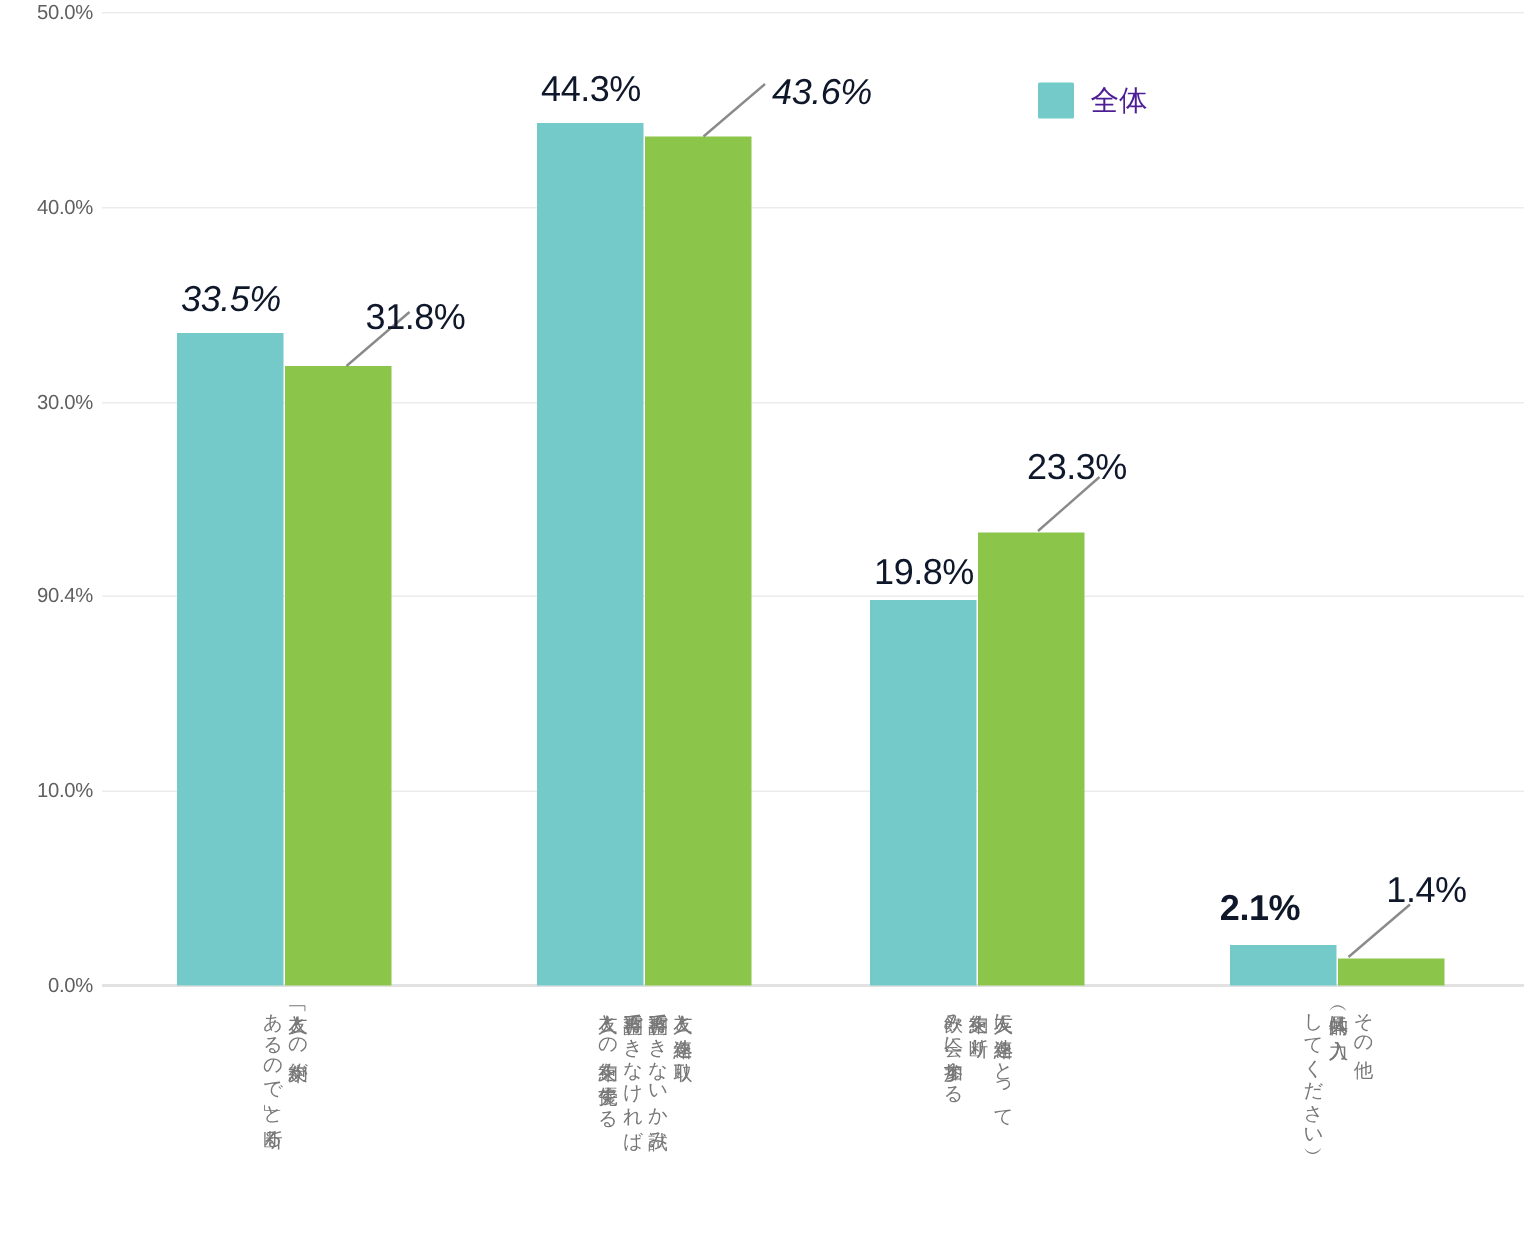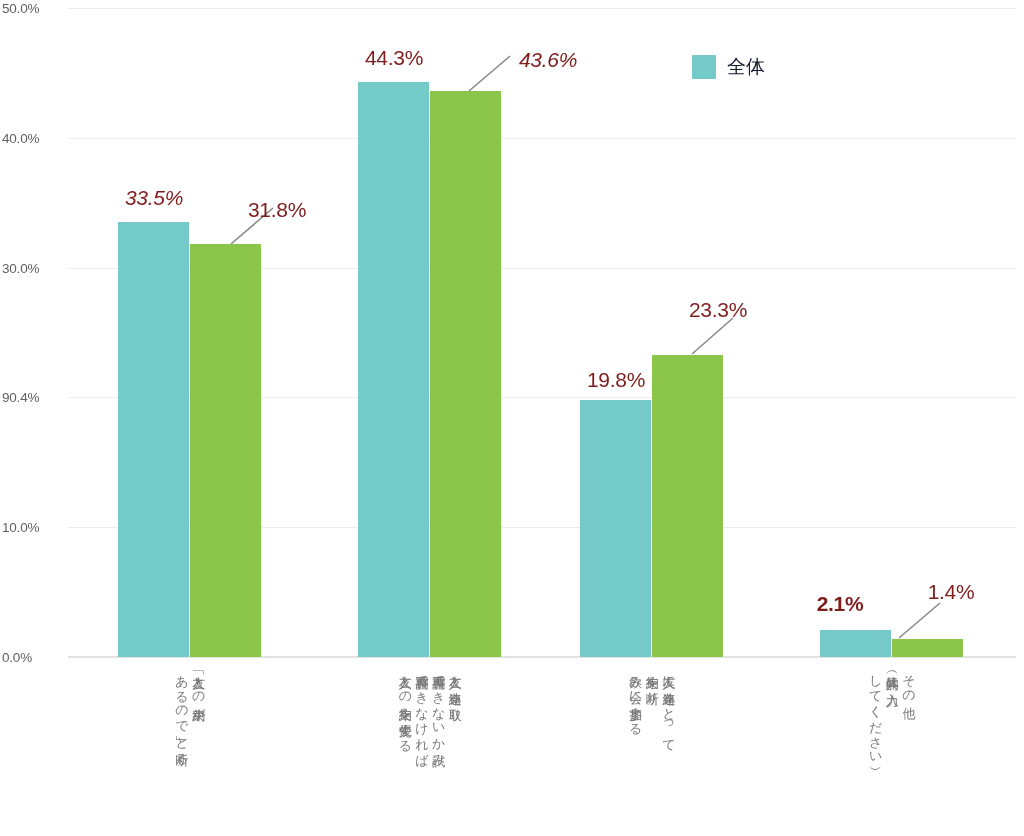--- a/index.html
+++ b/index.html
@@ -40,41 +40,41 @@
   .gridline.baseline {
     background: #e2e2e2;
     height: 2px;
   }
 
   
   .ytick {
     position: absolute;
     right: 962px;
     width: 60px;
-    text-align: left;
+    text-align: right;
     font-size: 13.5px;
     color: #5f5f5f;
     letter-spacing: -0.2px;
     transform: translateY(-50%);
     white-space: nowrap;
   }
 
   
   .bar {
     position: absolute;
     bottom: 0;
   }
   .bar.s0 { background: #74c9c9; }
   .bar.s1 { background: #8bc64a; }
 
   
   .vlabel {
     position: absolute;
-    font-size: 21px;
-    color: #7f1d1d;
+    font-size: 24px;
+    color: #0f172a;
     letter-spacing: -0.3px;
     white-space: nowrap;
     transform: translateX(-50%);
   }
 
   
   .leader {
     position: absolute;
     overflow: visible;
     pointer-events: none;
@@ -101,21 +101,21 @@
   .swatch {
     width: 24px;
     height: 24px;
     border-radius: 1px;
     display: block;
   }
   .swatch.s0 { background: #74c9c9; }
   .swatch.s1 { background: #8bc64a; }
   .legend-label {
     font-size: 19px;
-    color: #0f172a;
+    color: #4c1d95;
     white-space: nowrap;
   }
 
   
   .xcat {
     position: absolute;
     top: 666px;
     display: flex;
     flex-direction: row-reverse;
     justify-content: center;

